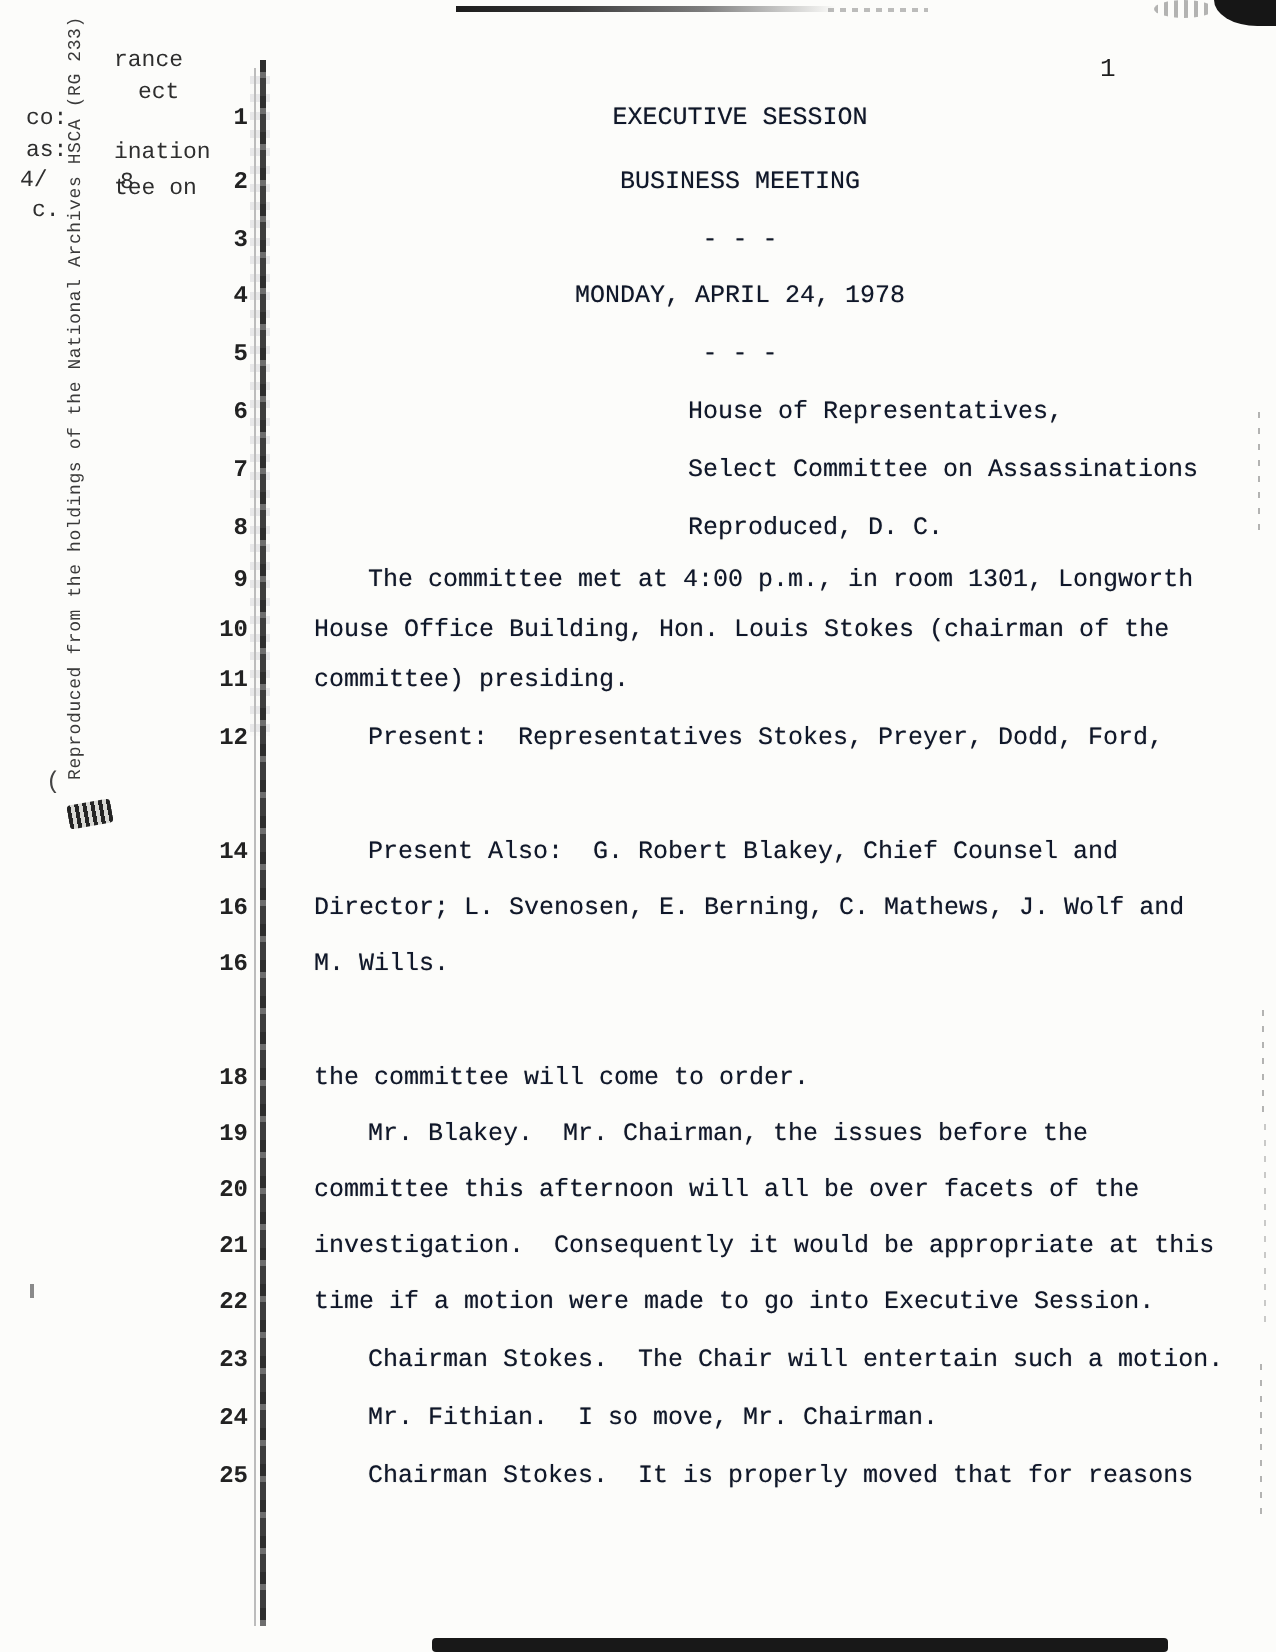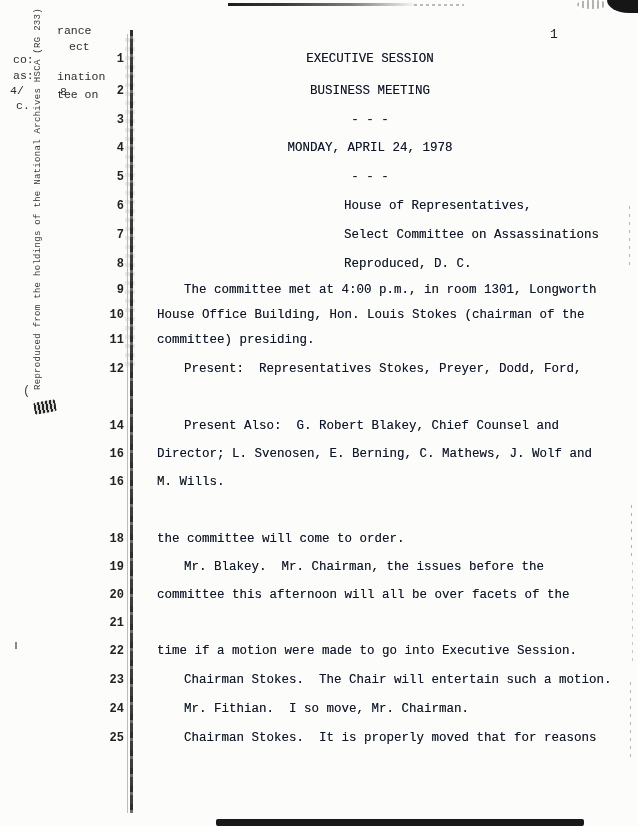--- a/index.html
+++ b/index.html
@@ -155,20 +155,21 @@
   <div class="row indent" style="top:560px">
       <span class="lnum">19</span>
       <span class="ltext">Mr. Blakey.  Mr. Chairman, the issues before the</span>
     </div>
   <div class="row flush" style="top:588px">
       <span class="lnum">20</span>
       <span class="ltext">committee this afternoon will all be over facets of the</span>
     </div>
   <div class="row flush" style="top:616px">
       <span class="lnum">21</span>
+      <span class="ltext">investigation.  Consequently it would be appropriate at this</span>
     </div>
   <div class="row flush" style="top:644px">
       <span class="lnum">22</span>
       <span class="ltext">time if a motion were made to go into Executive Session.</span>
     </div>
   <div class="row indent" style="top:673px">
       <span class="lnum">23</span>
       <span class="ltext">Chairman Stokes.  The Chair will entertain such a motion.</span>
     </div>
   <div class="row indent" style="top:702px">

